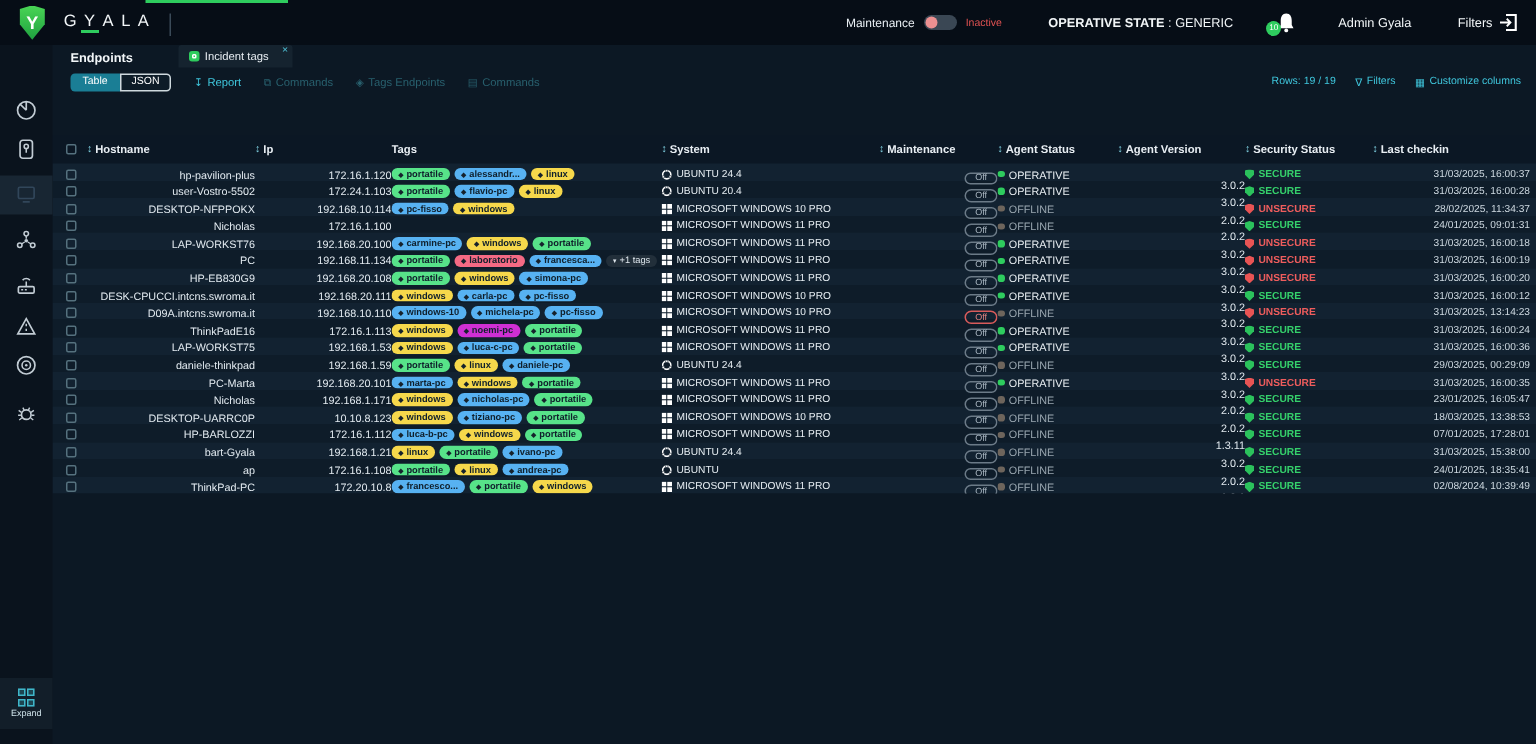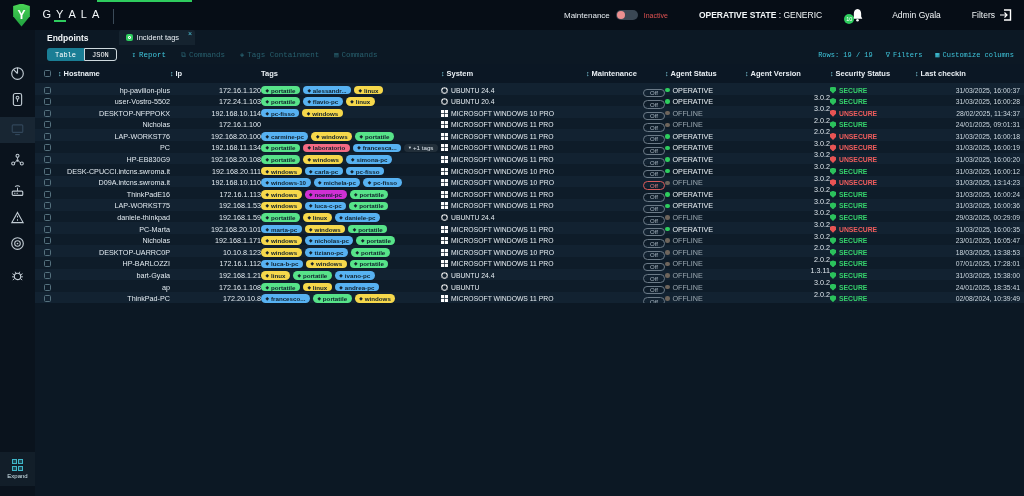--- a/index.html
+++ b/index.html
@@ -48,35 +48,35 @@
   .tabstrip { height:15px; display:flex; align-items:center; background:#0c1824; padding-left:12px; }
   .page-title { color:#f2f6f8; font-weight:700; font-size:8.5px; }
   .tab { margin-left:30px; position:relative; height:15px; background:#15232f; display:flex; align-items:center;
     gap:4px; padding:0 16px 0 7px; border-radius:2px 2px 0 0; }
   .tab-ico { width:7px; height:7px; border-radius:2px; background:#2ecc5e; display:flex; align-items:center; justify-content:center; }
   .tab-ico i { width:3px; height:3px; border:1px solid #fff; border-radius:1px; }
   .tab-label { color:#e8eef3; font-size:7.5px; }
   .tab-close { position:absolute; right:3px; top:0; color:#4fc3d8; font-size:7px; line-height:8px; }
 
   
-  .toolbar { height:19px; display:flex; align-items:center; padding:0 10px 0 12px; gap:15px; background:#0c1824;font-family:Liberation Mono, monospace; }
+  .toolbar { height:19px; display:flex; align-items:center; padding:0 10px 0 12px; gap:15px; background:#0c1824; }
   .seg { display:flex; }
   .seg-table { background:#1a7e95; color:#fff; font-size:7px; padding:2.5px 8px; border-radius:3px 0 0 3px; }
   .seg-json { border:1px solid #cfd9de; color:#fff; font-size:7px; padding:1.5px 7px; border-radius:0 3px 3px 0; background:#0e1c28; }
   .tbtn { display:flex; align-items:center; gap:3px; font-size:7.5px; white-space:nowrap; }
   .tbtn.on { color:#3fc6dc; }
   .tbtn.off { color:#28606e; }
   .tbtn .ico { font-size:7px; }
   .tb-right { margin-left:auto; display:flex; align-items:center; gap:13px; color:#3fc6dc; font-size:7px; }
   .tb-right .item { display:flex; align-items:center; gap:3px; white-space:nowrap; }
 
   
   .grid-cols { display:grid; grid-template-columns:14px 112px 91px 180px 145px 79px 80px 85px 85px 1fr;
     align-items:center; padding:0 4px 0 9px; }
-  .thead { height:19px; background:#0b1724; color:#e8eef3; font-size:7.5px; font-weight:600; }
+  .thead { height:19px; background:#0b1724; color:#e8eef3; font-size:7.5px; font-weight:600;margin-top:26px; }
   .hcell { display:flex; align-items:center; gap:2px; white-space:nowrap; overflow:hidden; }
   .sort { color:#7fd0e0; font-size:7px; font-weight:400; }
   .cb { width:7px; height:7px; border:1px solid #55717e; border-radius:1.5px; background:transparent; }
 
   .tbody { }
   .trow { height:11.6px;text-align:right; }
   .trow:nth-child(odd) { background:#122231; }
   .trow:nth-child(even) { background:#0e1c29; }
   .cell { white-space:nowrap; overflow:hidden; }
   .host { color:#e2eaf0; font-size:7.2px; }
@@ -223,21 +223,21 @@
       <div class="tbtn on">
         <span class="ico">↧</span>
         <span>Report</span>
       </div>
       <div class="tbtn off">
         <span class="ico">⧉</span>
         <span>Commands</span>
       </div>
       <div class="tbtn off">
         <span class="ico">◈</span>
-        <span>Tags Containment</span>
+        <span>Tags Endpoints</span>
       </div>
       <div class="tbtn off">
         <span class="ico">▤</span>
         <span>Commands</span>
       </div>
       <div class="tb-right">
         <span class="item">Rows: 19 / 19</span>
         <span class="item">
             <span>∇</span>
             <span>Filters</span>

